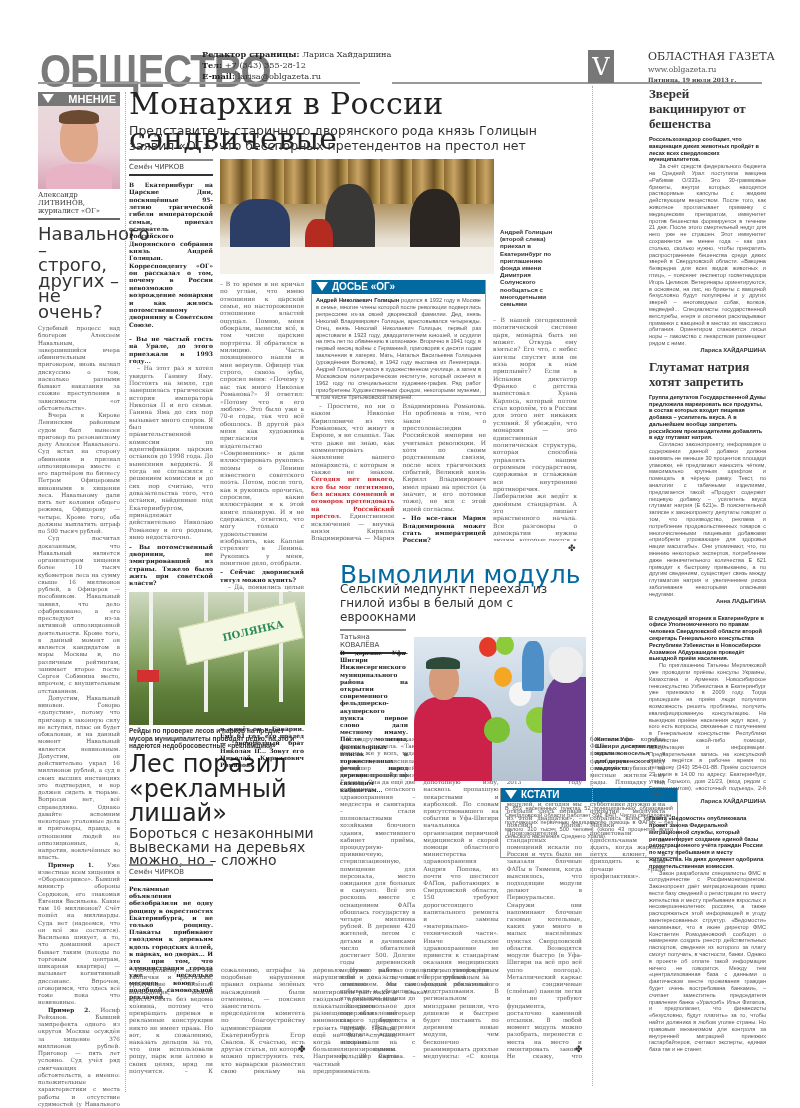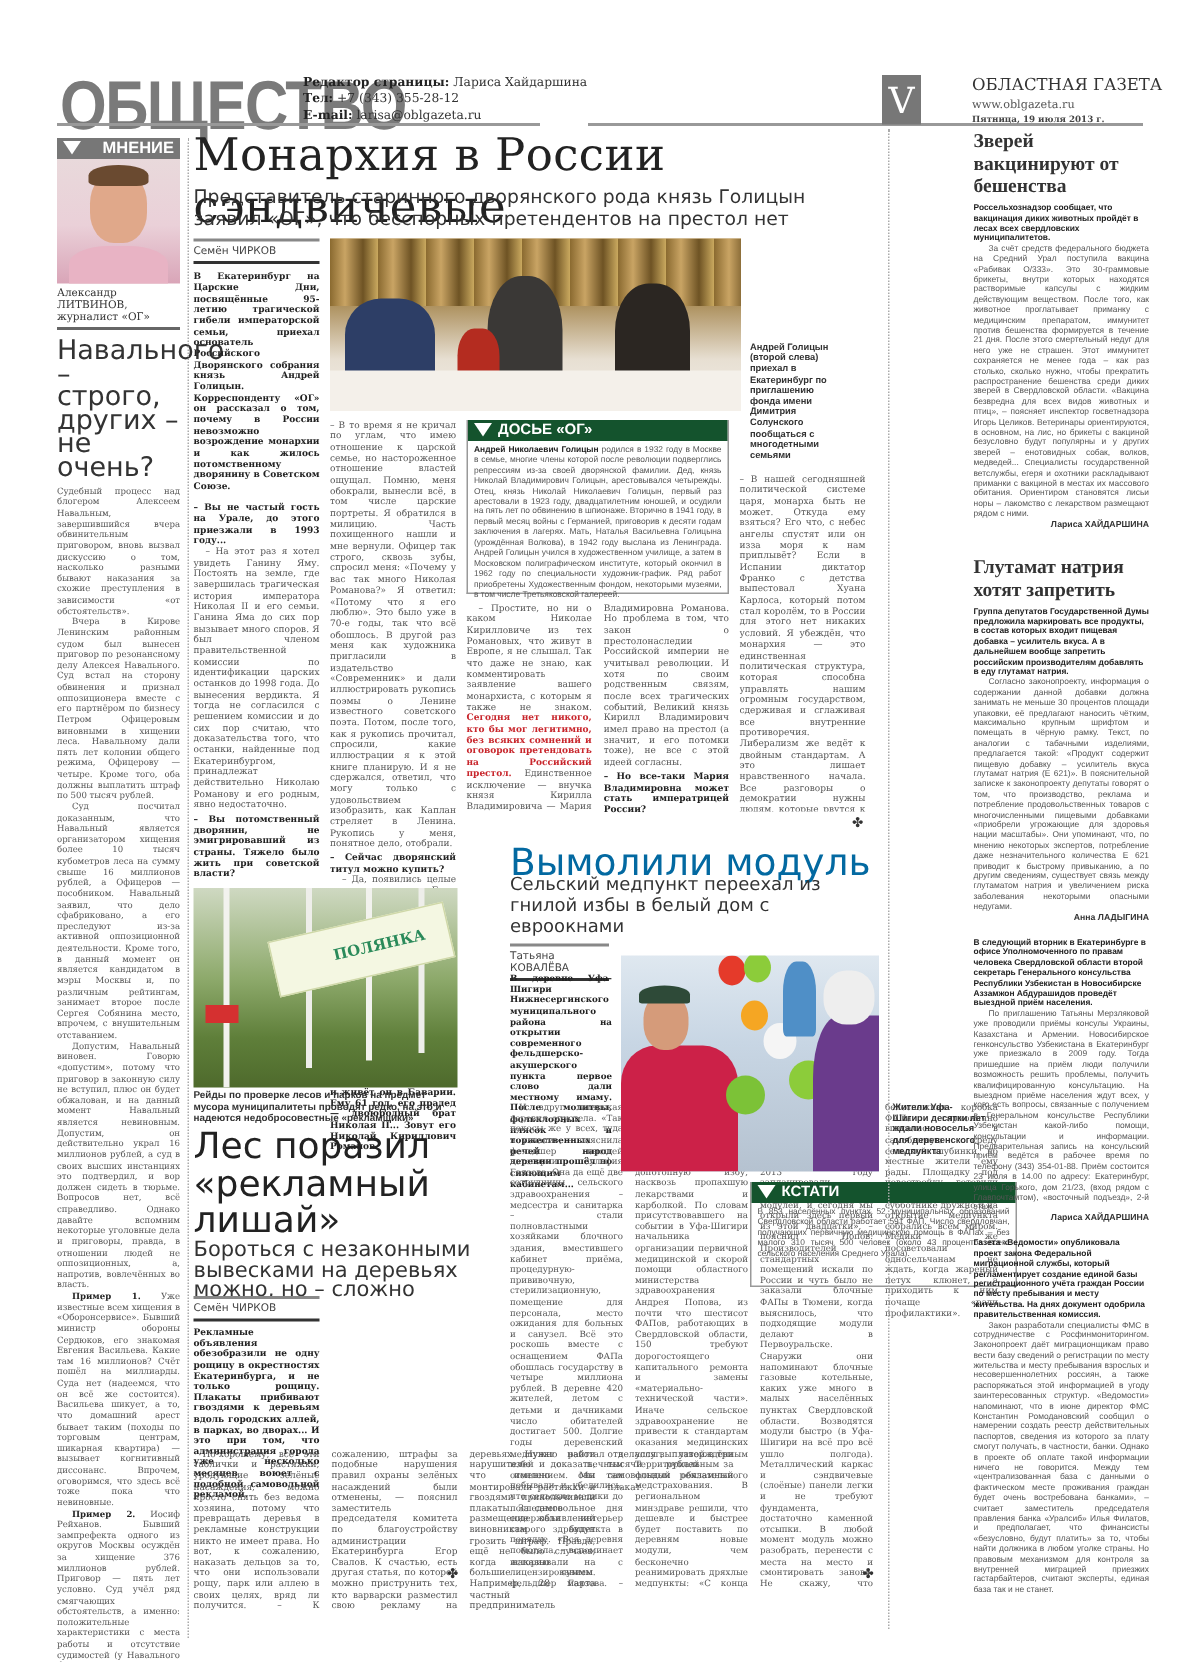--- a/index.html
+++ b/index.html
@@ -19,21 +19,21 @@
 .sans-text{font-family:"Liberation Sans",sans-serif;font-size:6.4px;line-height:7.6px;color:#555;text-align:justify}
 .lead{font-weight:bold;color:#222}
 .sans-lead{font-family:"Liberation Sans",sans-serif;font-weight:bold;font-size:6.4px;line-height:7.6px;color:#222}
 .right-h{font-family:Liberation Serif, serif;font-weight:bold;font-size:13px;line-height:15px;color:#333}
 .sig{font-family:"Liberation Sans",sans-serif;font-weight:bold;font-size:6.5px;color:#333;text-align:right}
 .byline{font-family:"DejaVu Sans",sans-serif;font-size:7px;color:#444;border-top:2px solid #888;border-bottom:2px solid #333;padding:2px 0 3px 0}
 .photo{overflow:hidden}
 .caption{font-family:"Liberation Sans",sans-serif;font-weight:bold;font-size:6.6px;line-height:7.6px;color:#333}
 .red{color:#c8262c;font-weight:bold}
 .end-icon{font-size:9px;color:#333}
-.boxhdr{background:#14532d;color:#fff;font-family:"Liberation Sans",sans-serif;font-weight:bold;font-size:10px;height:14px;line-height:14px;padding-left:20px;position:relative}
+.boxhdr{background:#0369a1;color:#fff;font-family:"Liberation Sans",sans-serif;font-weight:bold;font-size:10px;height:14px;line-height:14px;padding-left:20px;position:relative}
 .tri{position:absolute;left:4px;top:2px;width:0;height:0;border-left:6px solid transparent;border-right:6px solid transparent;border-top:9px solid #fff}
 </style>
 </head>
 <body>
 
 <div class="abs section-title">ОБЩЕСТВО</div>
 <div class="abs editor">
   <div><b>Редактор страницы:</b> <span>Лариса Хайдаршина</span></div>
   <div><b>Тел:</b> <span>+7 (343) 355-28-12</span></div>
   <div><b>E-mail:</b> <span>larisa@oblgazeta.ru</span></div>
@@ -176,21 +176,21 @@
 
 <div class="abs" style="left:592px;top:86px;width:1px;height:1000px;border-left:1px dotted #aaa"></div>
 
 <div class="abs" style="left:649px;top:86px;width:117px">
   <div>
     <div class="right-h">Зверей вакцинируют от бешенства</div>
     <div class="sans-lead" style="margin-top:5px;font-size:5.6px;line-height:6.8px">Россельхознадзор сообщает, что вакцинация диких животных пройдёт в лесах всех свердловских муниципалитетов.</div>
     <div class="sans-text" style="text-indent:10px;font-size:5.6px;line-height:6.8px">За счёт средств федерального бюджета на Средний Урал поступила вакцина «Рабивак О/333». Это 30-граммовые брикеты, внутри которых находятся растворимые капсулы с жидким действующим веществом. После того, как животное проглатывает приманку с медицинским препаратом, иммунитет против бешенства формируется в течение 21 дня. После этого смертельный недуг для него уже не страшен. Этот иммунитет сохраняется не менее года – как раз столько, сколько нужно, чтобы прекратить распространение бешенства среди диких зверей в Свердловской области. «Вакцина безвредна для всех видов животных и птиц», – поясняет инспектор госветнадзора Игорь Целиков. Ветеринары ориентируются, в основном, на лис, но брикеты с вакциной безусловно будут популярны и у других зверей – енотовидных собак, волков, медведей... Специалисты государственной ветслужбы, егеря и охотники раскладывают приманки с вакциной в местах их массового обитания. Ориентиром становятся лисьи норы – лакомство с лекарством размещают рядом с ними.</div>
     <div class="sig" style="font-size:5.8px">Лариса ХАЙДАРШИНА</div>
   </div>
-  <div style="margin-top:17px">
+  <div style="margin-top:6px">
     <div class="right-h">Глутамат натрия хотят запретить</div>
     <div class="sans-lead" style="margin-top:5px;font-size:5.6px;line-height:6.8px">Группа депутатов Государственной Думы предложила маркировать все продукты, в состав которых входит пищевая добавка – усилитель вкуса. А в дальнейшем вообще запретить российским производителям добавлять в еду глутамат натрия.</div>
     <div class="sans-text" style="text-indent:10px;font-size:5.6px;line-height:6.8px">Согласно законопроекту, информация о содержании данной добавки должна занимать не меньше 30 процентов площади упаковки, её предлагают наносить чётким, максимально крупным шрифтом и помещать в чёрную рамку. Текст, по аналогии с табачными изделиями, предлагается такой: «Продукт содержит пищевую добавку – усилитель вкуса глутамат натрия (Е 621)». В пояснительной записке к законопроекту депутаты говорят о том, что производство, реклама и потребление продовольственных товаров с многочисленными пищевыми добавками «приобрели угрожающие для здоровья нации масштабы». Они упоминают, что, по мнению некоторых экспертов, потребление даже незначительного количества Е 621 приводит к быстрому привыканию, а по другим сведениям, существует связь между глутаматом натрия и увеличением риска заболевания некоторыми опасными недугами.</div>
     <div class="sig" style="font-size:5.8px">Анна ЛАДЫГИНА</div>
   </div>
   <div style="margin-top:11px">
     <div class="sans-lead" style="margin-top:5px;font-size:5.6px;line-height:6.8px">В следующий вторник в Екатеринбурге в офисе Уполномоченного по правам человека Свердловской области второй секретарь Генерального консульства Республики Узбекистан в Новосибирске Аззамжон Абдурашидов проведёт выездной приём населения.</div>
     <div class="sans-text" style="text-indent:10px;font-size:5.6px;line-height:6.8px">По приглашению Татьяны Мерзляковой уже проводили приёмы консулы Украины, Казахстана и Армении. Новосибирское генконсульство Узбекистана в Екатеринбург уже приезжало в 2009 году. Тогда пришедшие на приём люди получили возможность решить проблемы, получить квалифицированную консультацию. На выездном приёме населения ждут всех, у кого есть вопросы, связанные с получением в Генеральном консульстве Республики Узбекистан какой-либо помощи, консультации и информации. Предварительная запись на консульский приём ведётся в рабочее время по телефону (343) 354-01-88. Приём состоится 23 июля в 14.00 по адресу: Екатеринбург, улица Горького, дом 21/23, (вход рядом с Главпочтамтом), «восточный подъезд», 2-й этаж.</div>
     <div class="sig" style="font-size:5.8px">Лариса ХАЙДАРШИНА</div>
   </div>

